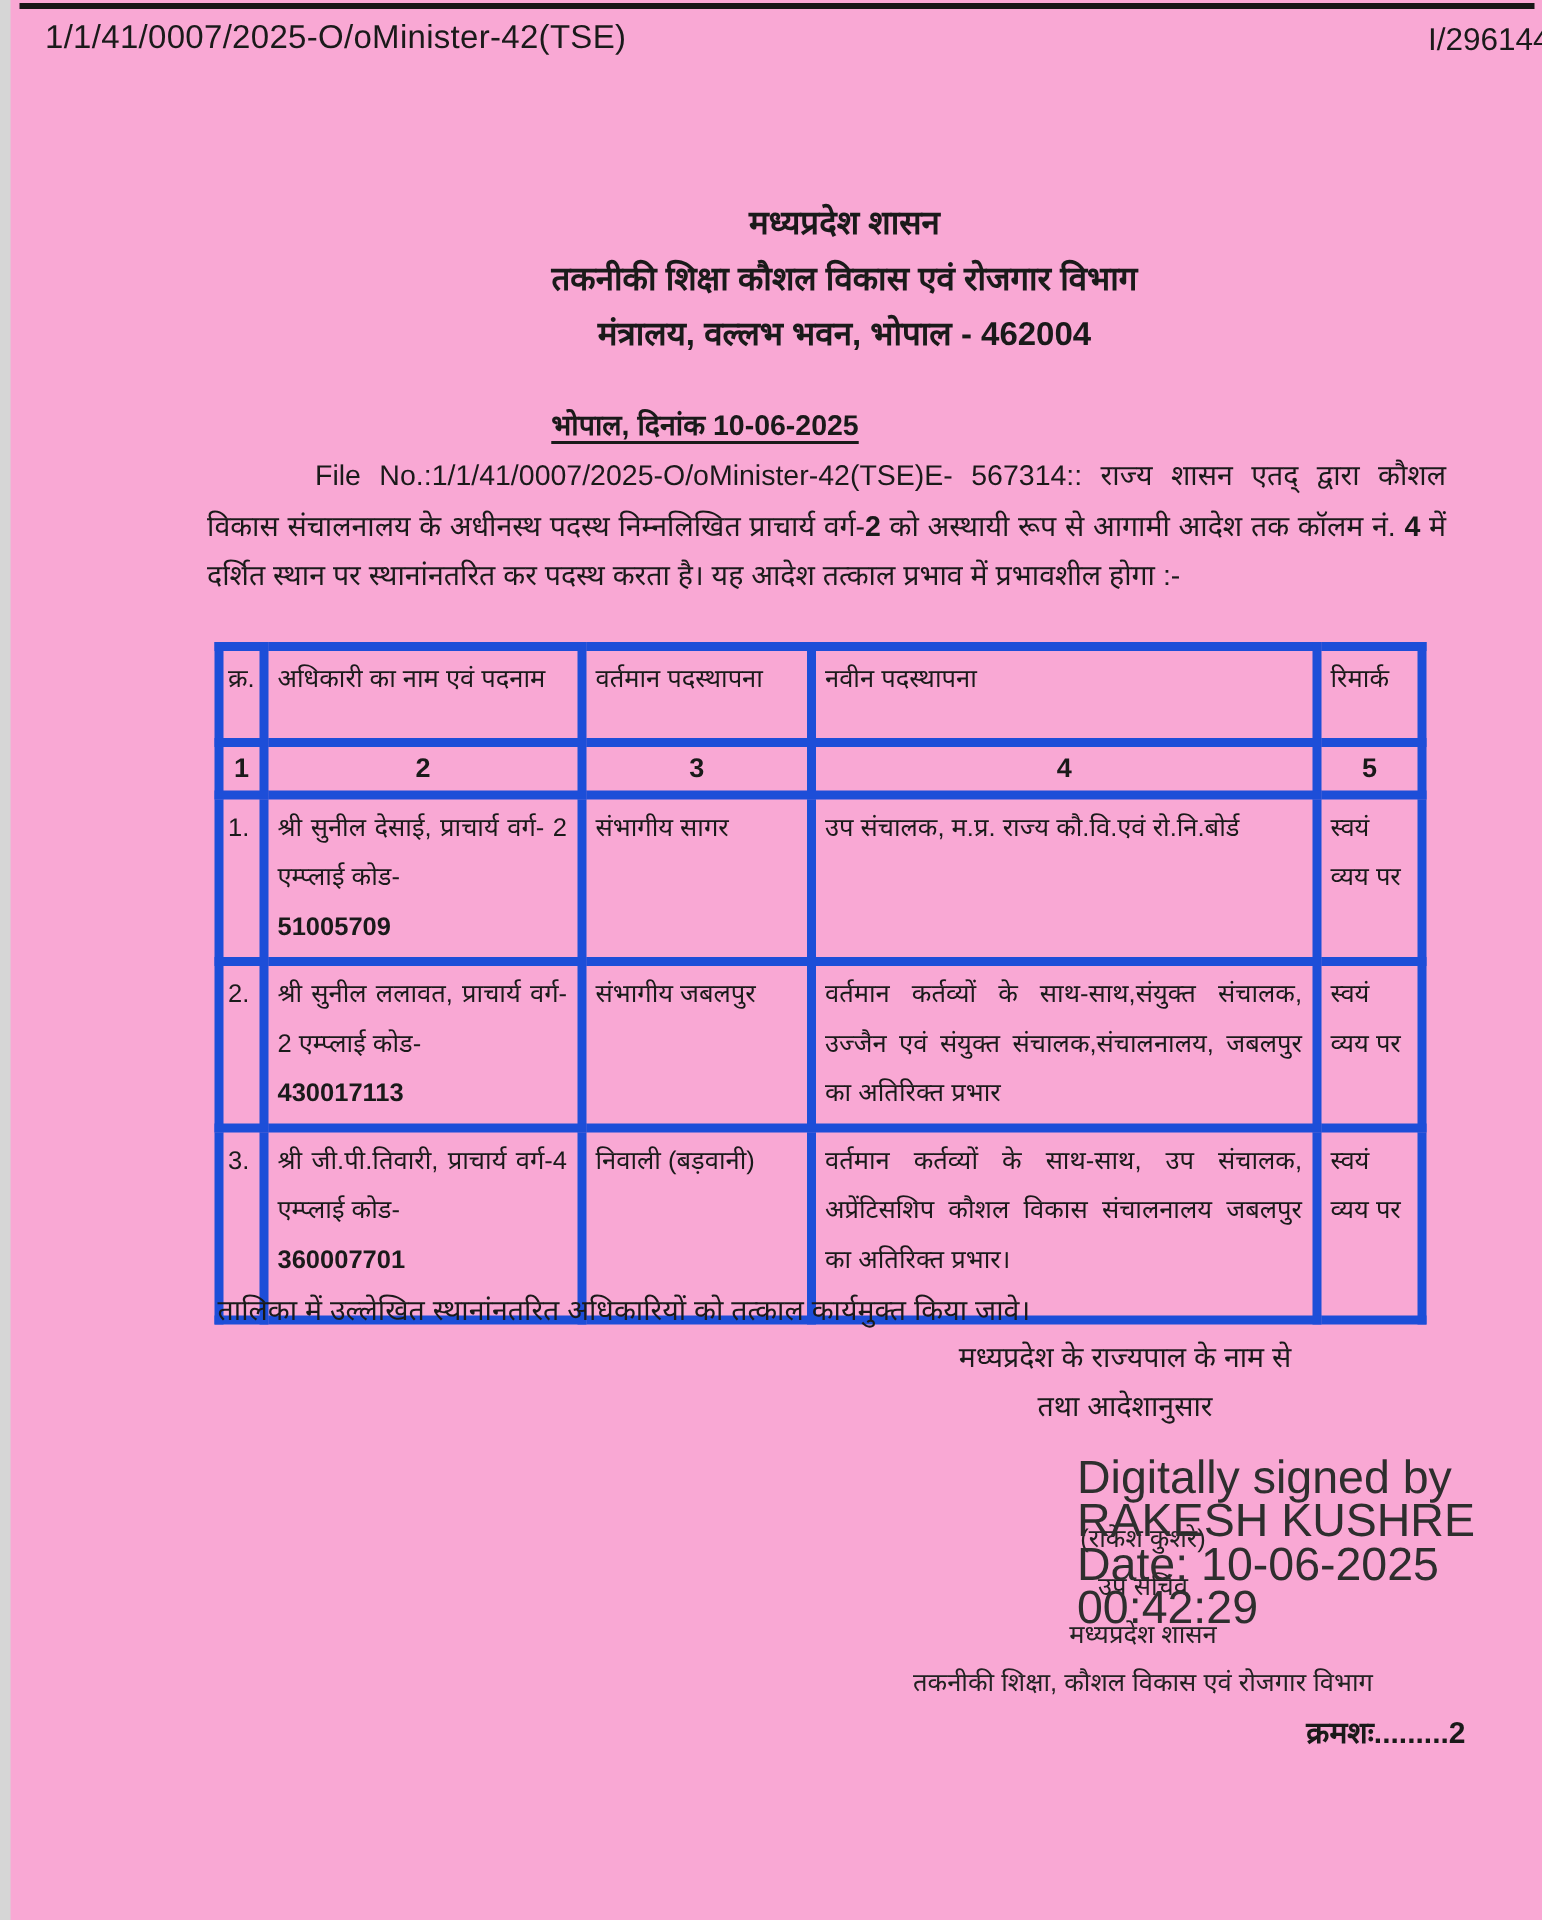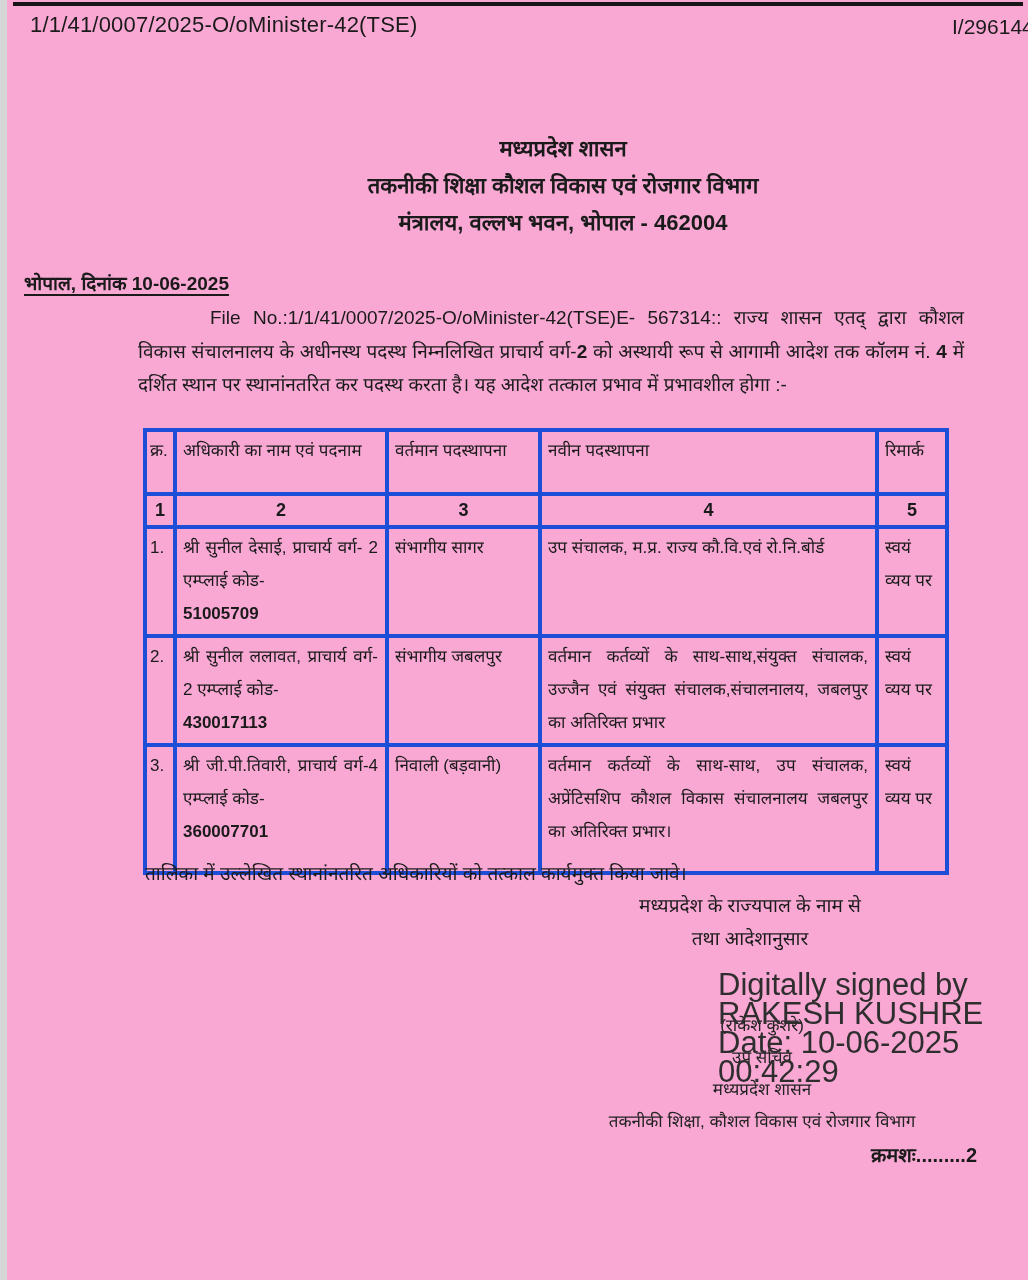--- a/index.html
+++ b/index.html
@@ -17,36 +17,36 @@
   .top-rule{position:absolute;left:13px;top:2px;width:1010px;height:4px;background:#161616;}
 
   .file-ref{position:absolute;left:30px;top:12px;font-size:22px;letter-spacing:.2px;white-space:nowrap;}
   .doc-id{position:absolute;left:952px;top:15px;font-size:21px;white-space:nowrap;}
 
   .letterhead{position:absolute;left:98px;top:130px;width:930px;text-align:center;font-weight:bold;}
   .letterhead .lh-line{font-size:22px;line-height:37px;}
   .order-heading{font-size:21px;line-height:36px;}
   .order-heading span{text-decoration:underline;text-decoration-thickness:2px;text-underline-offset:3px;}
 
-  .dateline{position:absolute;left:0;top:270px;width:940px;text-align:left;font-weight:bold;font-size:19px;padding-left:24px;}
+  .dateline{position:absolute;left:0;top:270px;width:940px;text-align:center;font-weight:bold;font-size:19px;}
   .dateline span{text-decoration:underline;text-decoration-thickness:2px;text-underline-offset:4px;}
 
   .body-para{
     position:absolute;left:138px;top:301px;width:826px;
     font-size:19px;line-height:33.5px;
     text-align:justify;text-indent:72px;margin:0;
   }
   .b{font-weight:bold;}
 
   .main-table{
     position:absolute;left:143px;top:428px;width:802px;
     border-collapse:collapse;table-layout:fixed;
   }
   .main-table td,.main-table th{
-    border:4px solid #1d4ed8;
+    border:6px solid #1d4ed8;
     padding:2px 7px 4px 6px;
     font-size:17px;line-height:33px;
     vertical-align:top;font-weight:normal;text-align:left;
   }
   .main-table .num-row td{
     text-align:center;font-weight:bold;font-size:18px;line-height:27px;padding:1px 2px;
   }
   .cell-justify{text-align:justify !important;}
   .emp-code{font-weight:bold;}
   .sno-cell{padding-left:3px !important;padding-right:2px !important;}

